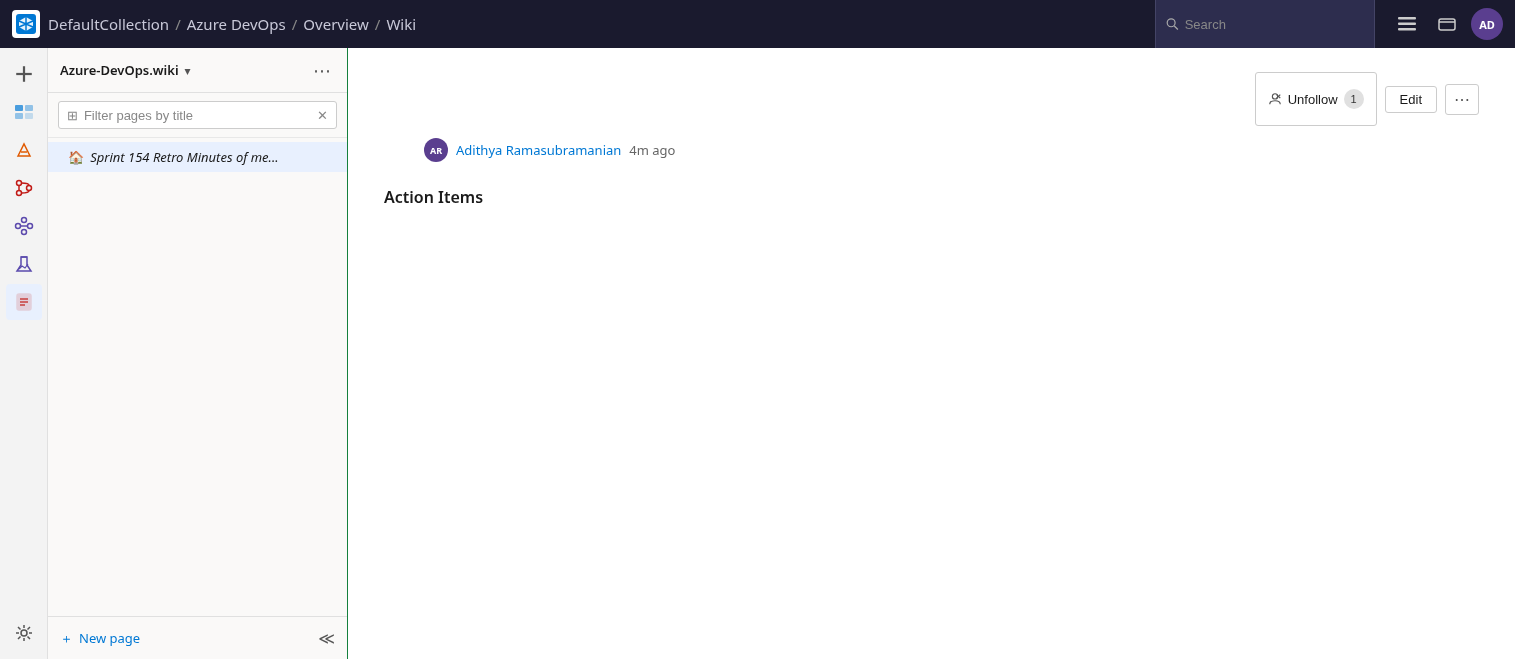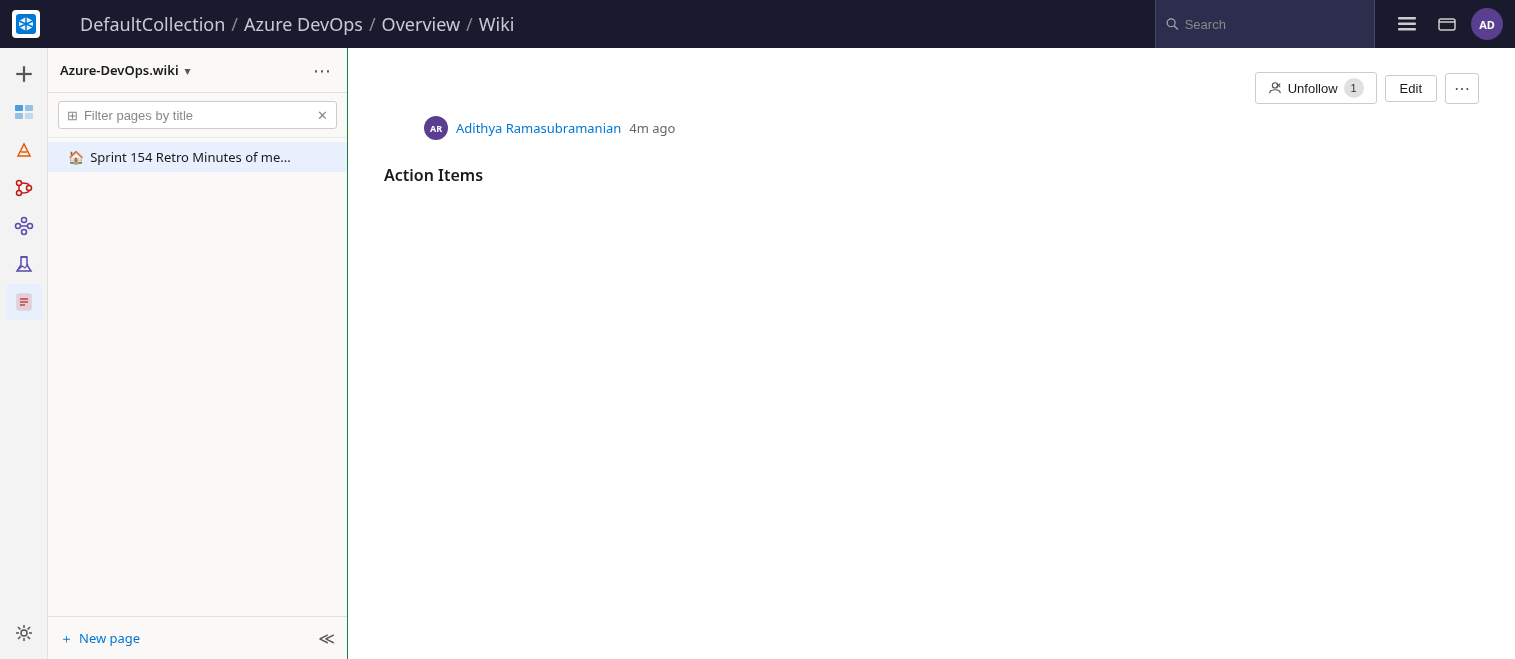--- a/index.html
+++ b/index.html
@@ -19,21 +19,21 @@
       width: 28px; height: 28px;
       background: #fff;
       border-radius: 4px;
       display: flex; align-items: center; justify-content: center;
       color: #1a1a2e; font-weight: bold; font-size: 12px;
       flex-shrink: 0;
     }
     .topbar-logo svg { width: 20px; height: 20px; }
     .breadcrumb {
       display: flex; align-items: center; gap: 6px;
-      color: #d0d0e0; font-size: 18px; flex: 1; margin-left: 32px;
+      color: #d0d0e0; font-size: 15px; flex: 1;
     }
     .breadcrumb-sep { color: #888; }
     .breadcrumb-item { color: #c8c8d8; }
 
     .topbar-search {
       display: flex; align-items: center;
       background: #2d2d4e;
       border: 1px solid #444466;
       border-radius: 4px;
       padding: 20px 10px;
@@ -134,21 +134,21 @@
     .wiki-filter-clear { color: #888; cursor: pointer; font-size: 13px; }
 
     .wiki-tree { flex: 1; overflow-y: auto; padding: 4px 0; }
     .wiki-tree-item {
       display: flex; align-items: center;
       padding: 6px 12px 6px 20px;
       cursor: pointer; gap: 6px;
       background: #e8f0fe;
     }
     .wiki-tree-item-icon { color: #666; font-size: 13px; }
-    .wiki-tree-item-label { font-size: 13px; color: #1a1a1a; }
+    .wiki-tree-item-label { font-size: 13px; color: #1a1a1a; font-style: italic; }
 
     .wiki-sidebar-footer {
       border-top: 1px solid #e0e0e0;
       padding: 10px 12px;
       display: flex; align-items: center; justify-content: space-between;
     }
     .new-page-btn {
       display: flex; align-items: center; gap: 6px;
       font-size: 13px; color: #0078d4; cursor: pointer;
     }
@@ -162,21 +162,21 @@
       padding: 24px 36px;
       background: #fff;
     }
     .content-toolbar {
       display: flex; align-items: center; justify-content: flex-end;
       margin-bottom: 12px; gap: 8px;
     }
     .unfollow-btn {
       display: flex; align-items: center; gap: 6px;
       border: 1px solid #ccc; border-radius: 3px;
-      padding: 5px 12px; cursor: pointer; background: #fff;
+      padding: 16px 12px; cursor: pointer; background: #fff;
       font-size: 13px; color: #1a1a1a; text-align: right;
     }
     .follow-count {
       background: #e0e0e0; border-radius: 50%;
       width: 20px; height: 20px;
       display: flex; align-items: center; justify-content: center;
       font-size: 11px; color: #333;
     }
     .edit-btn {
       border: 1px solid #ccc; border-radius: 3px;

